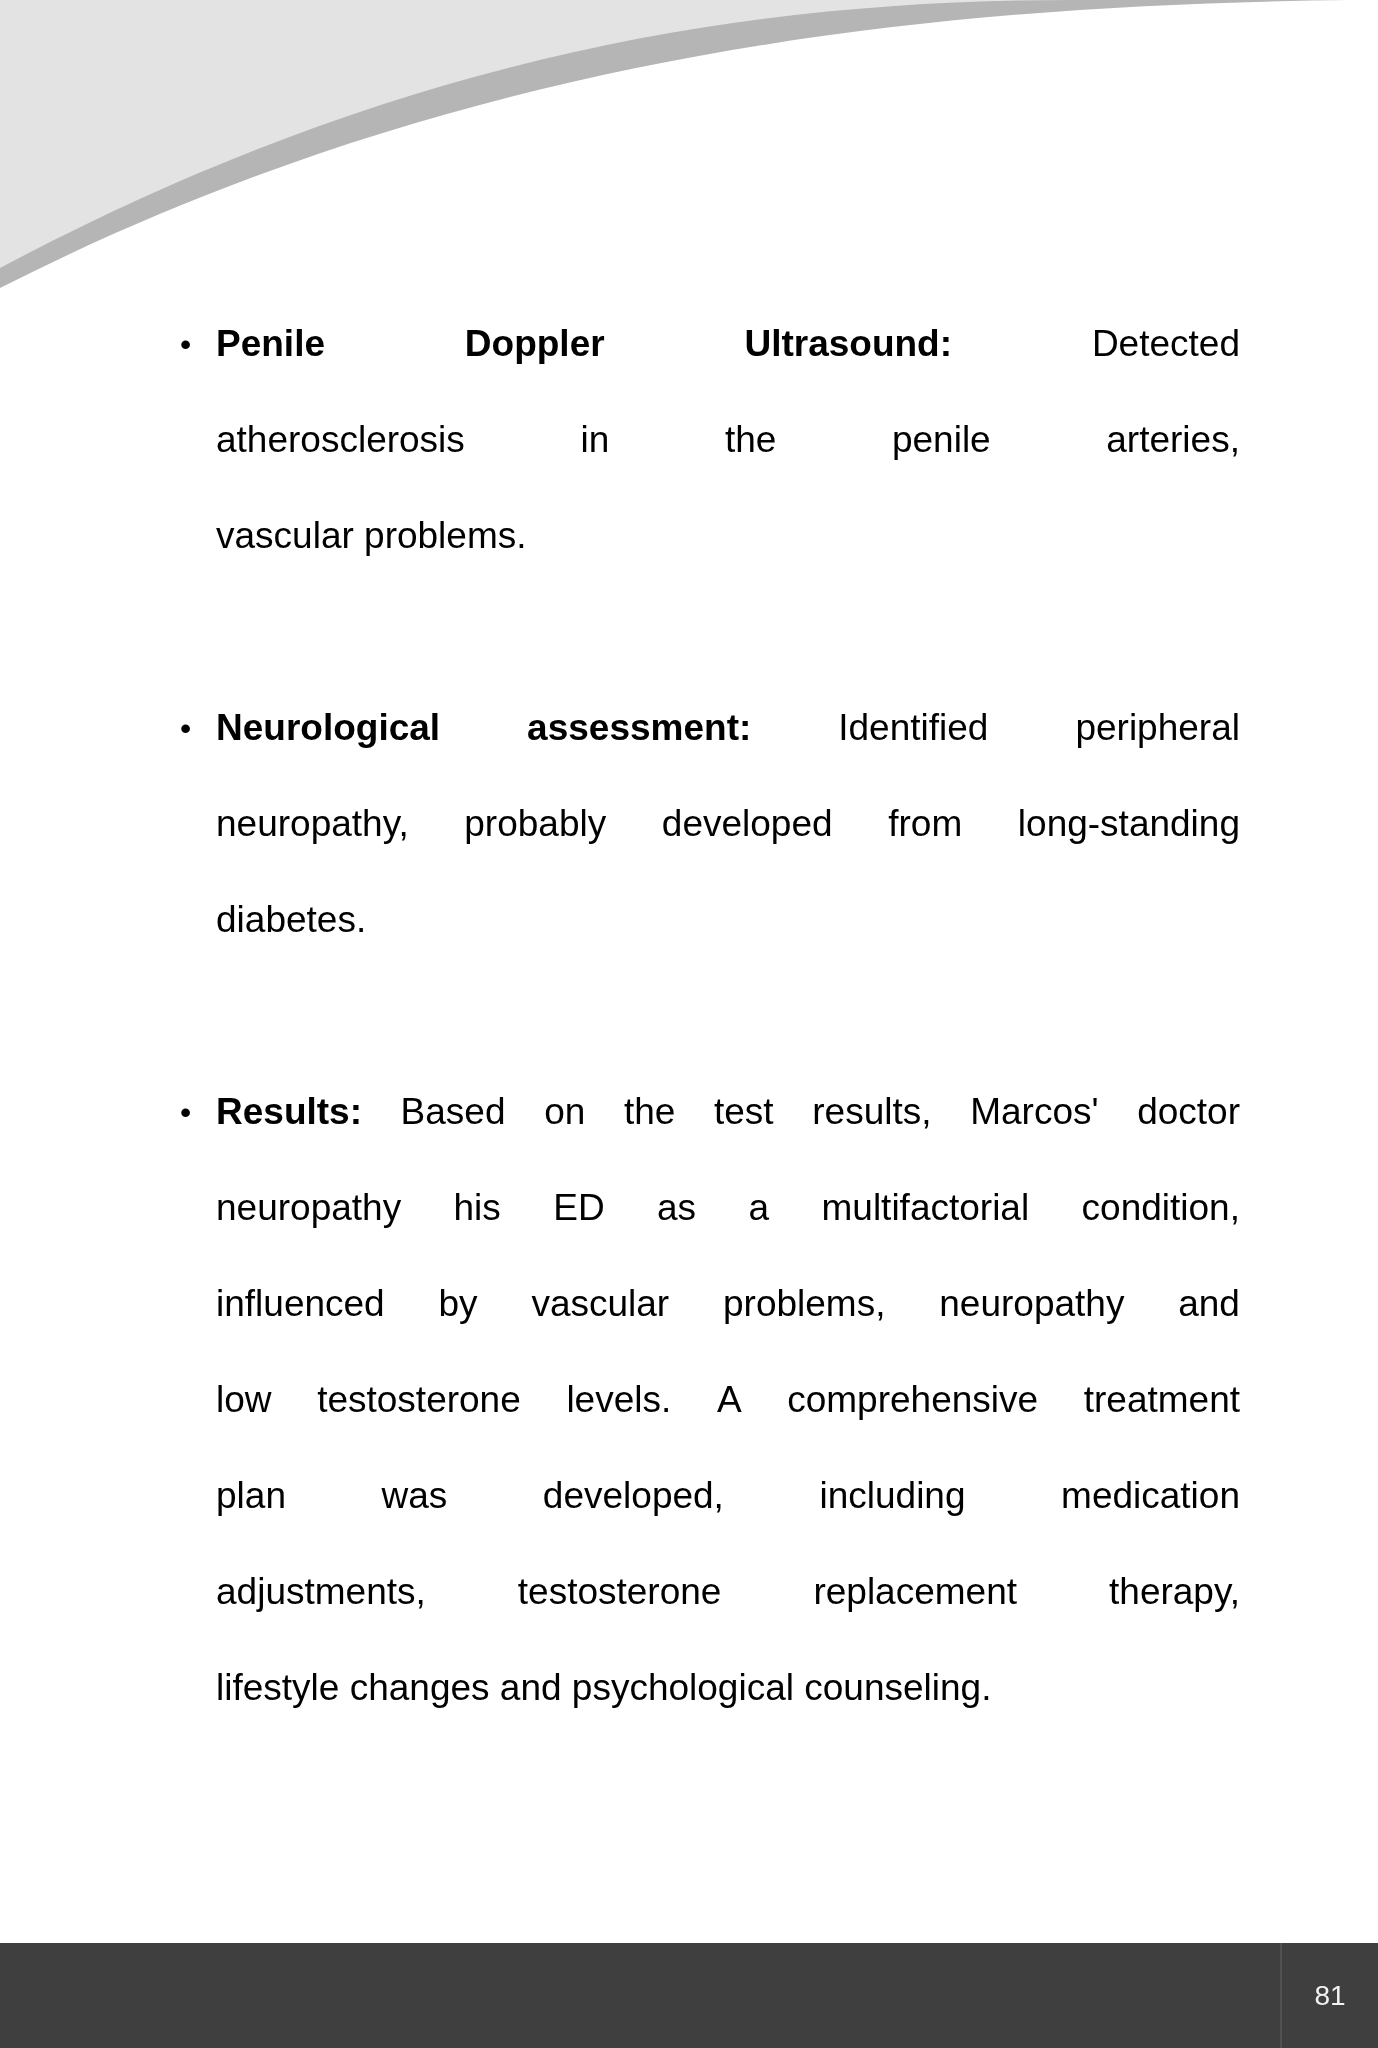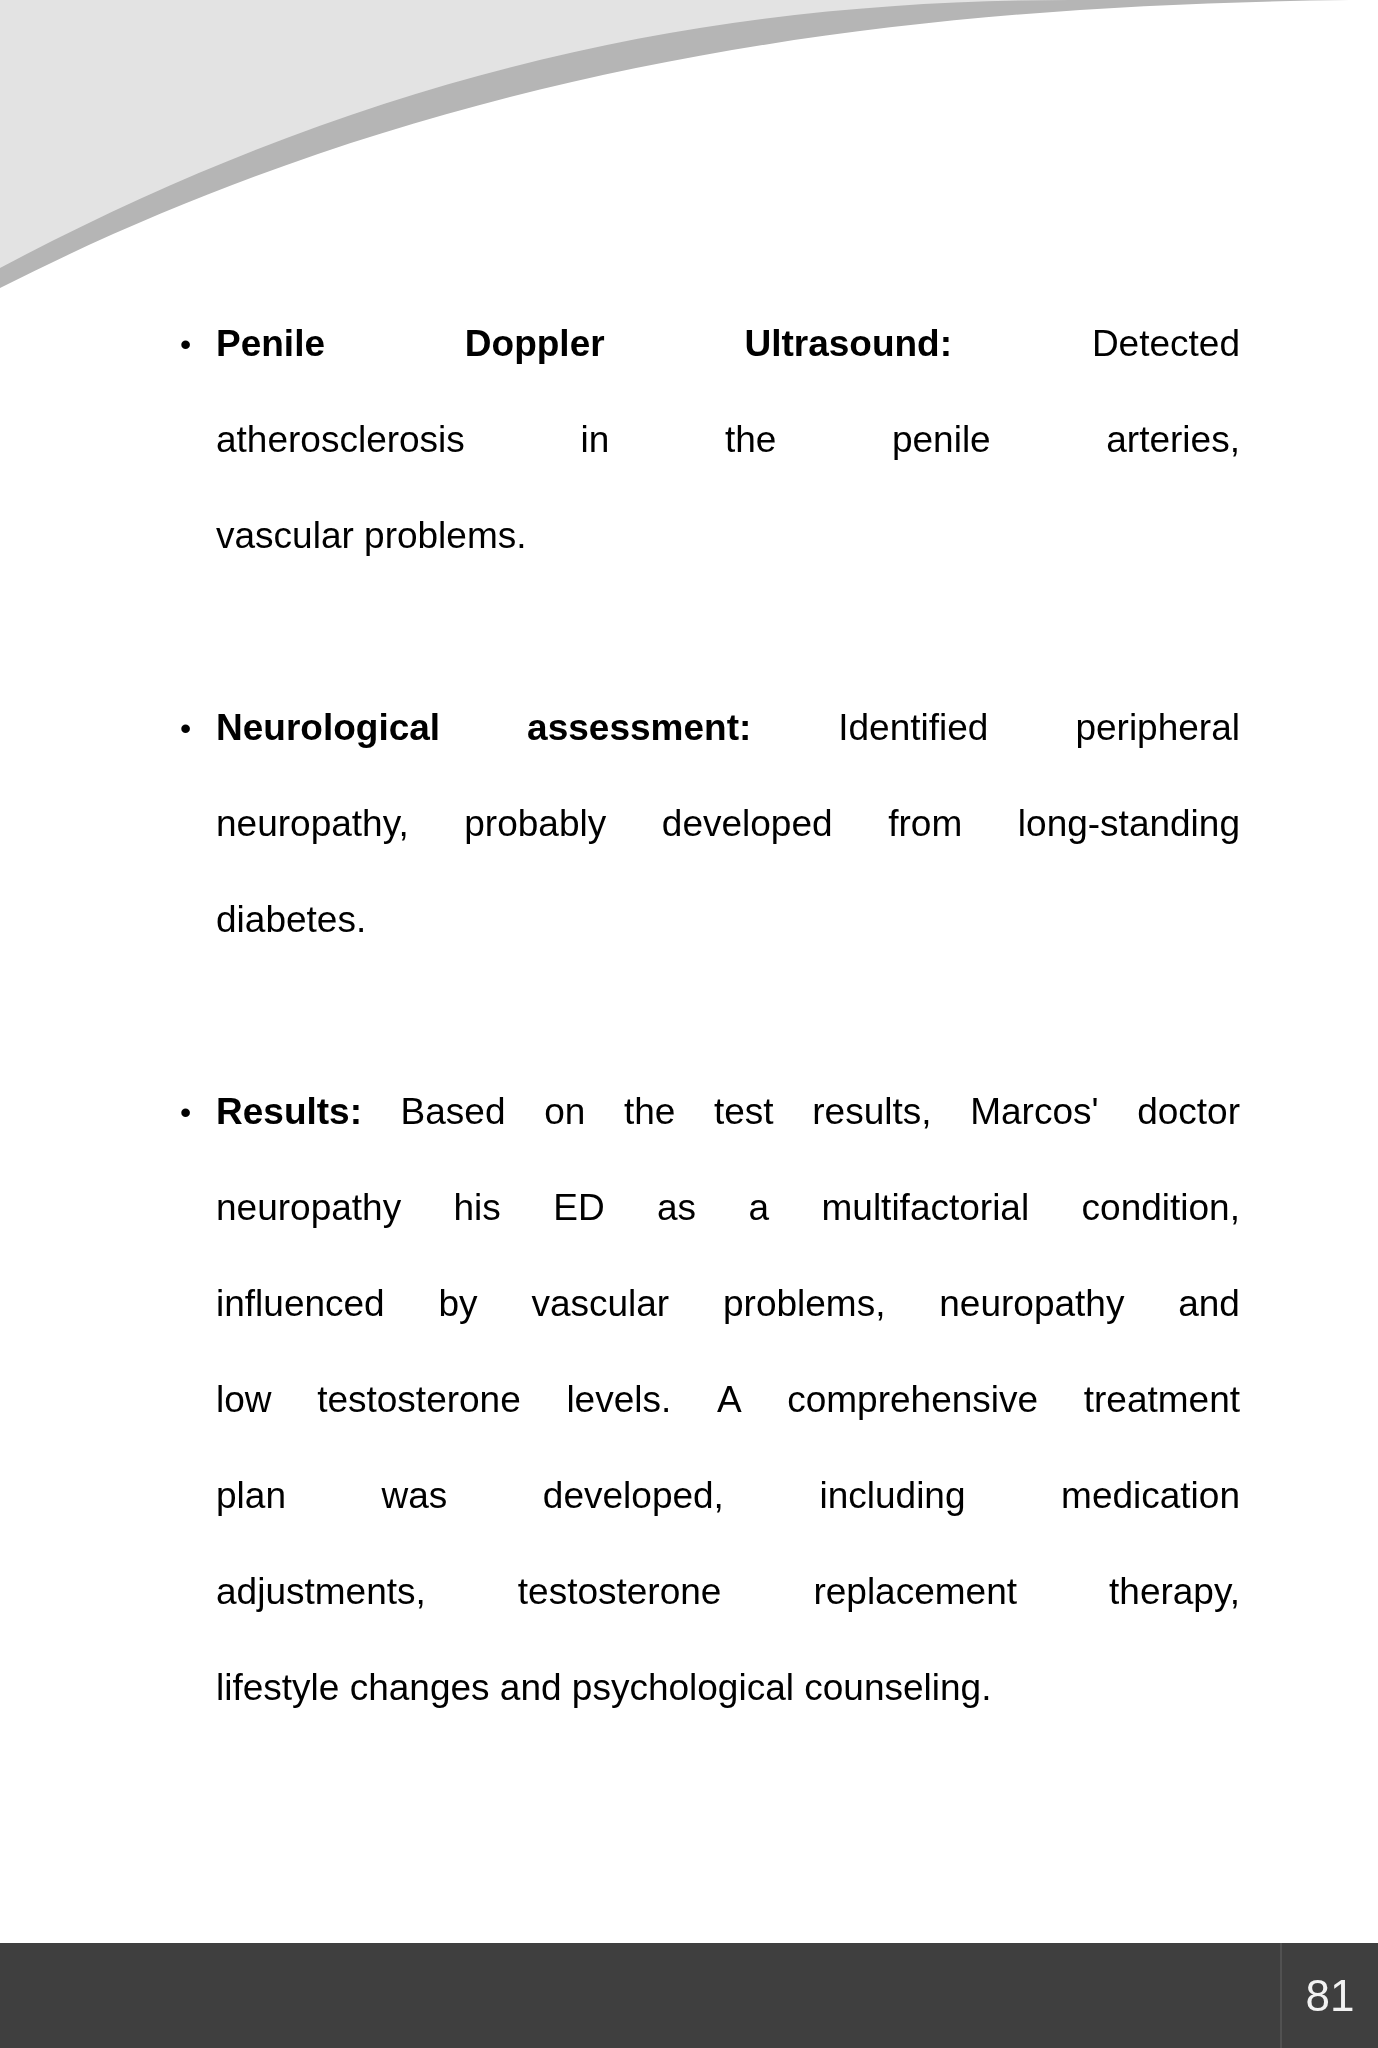--- a/index.html
+++ b/index.html
@@ -31,21 +31,21 @@
     position:absolute;left:0;top:1943px;width:1378px;height:105px;
     background:var(--footer-bg,#3f3f3f);
   }
   .footer-divider{
     position:absolute;left:1280px;top:0;width:2px;height:105px;
     background:var(--footer-divider,#515151);
   }
   .pagenum{
     position:absolute;left:1282px;top:0;width:96px;height:105px;
     display:flex;align-items:center;justify-content:center;
-    color:var(--page-number-text,#f2f2f2);font-size:44px;
+    color:var(--page-number-text,#f2f2f2);font-size:28px;
   }
 </style>
 </head>
 <body style="--background: #ffffff; --text: #000000; --swoosh-light: #e3e3e3; --swoosh-band: #b5b5b5; --footer-bg: #3f3f3f; --footer-divider: #515151; --page-number-text: #f2f2f2;">
 
 <svg class="swoosh" width="1378" height="300" viewBox="0 0 1378 300" aria-hidden="true">
   <path class="band" d="M0,0 L0,288 C450,60 900,5 1350,0 Z"></path>
   <path class="light" d="M0,0 L0,268 C400,55 750,0 1070,0 Z"></path>
 </svg>
 

